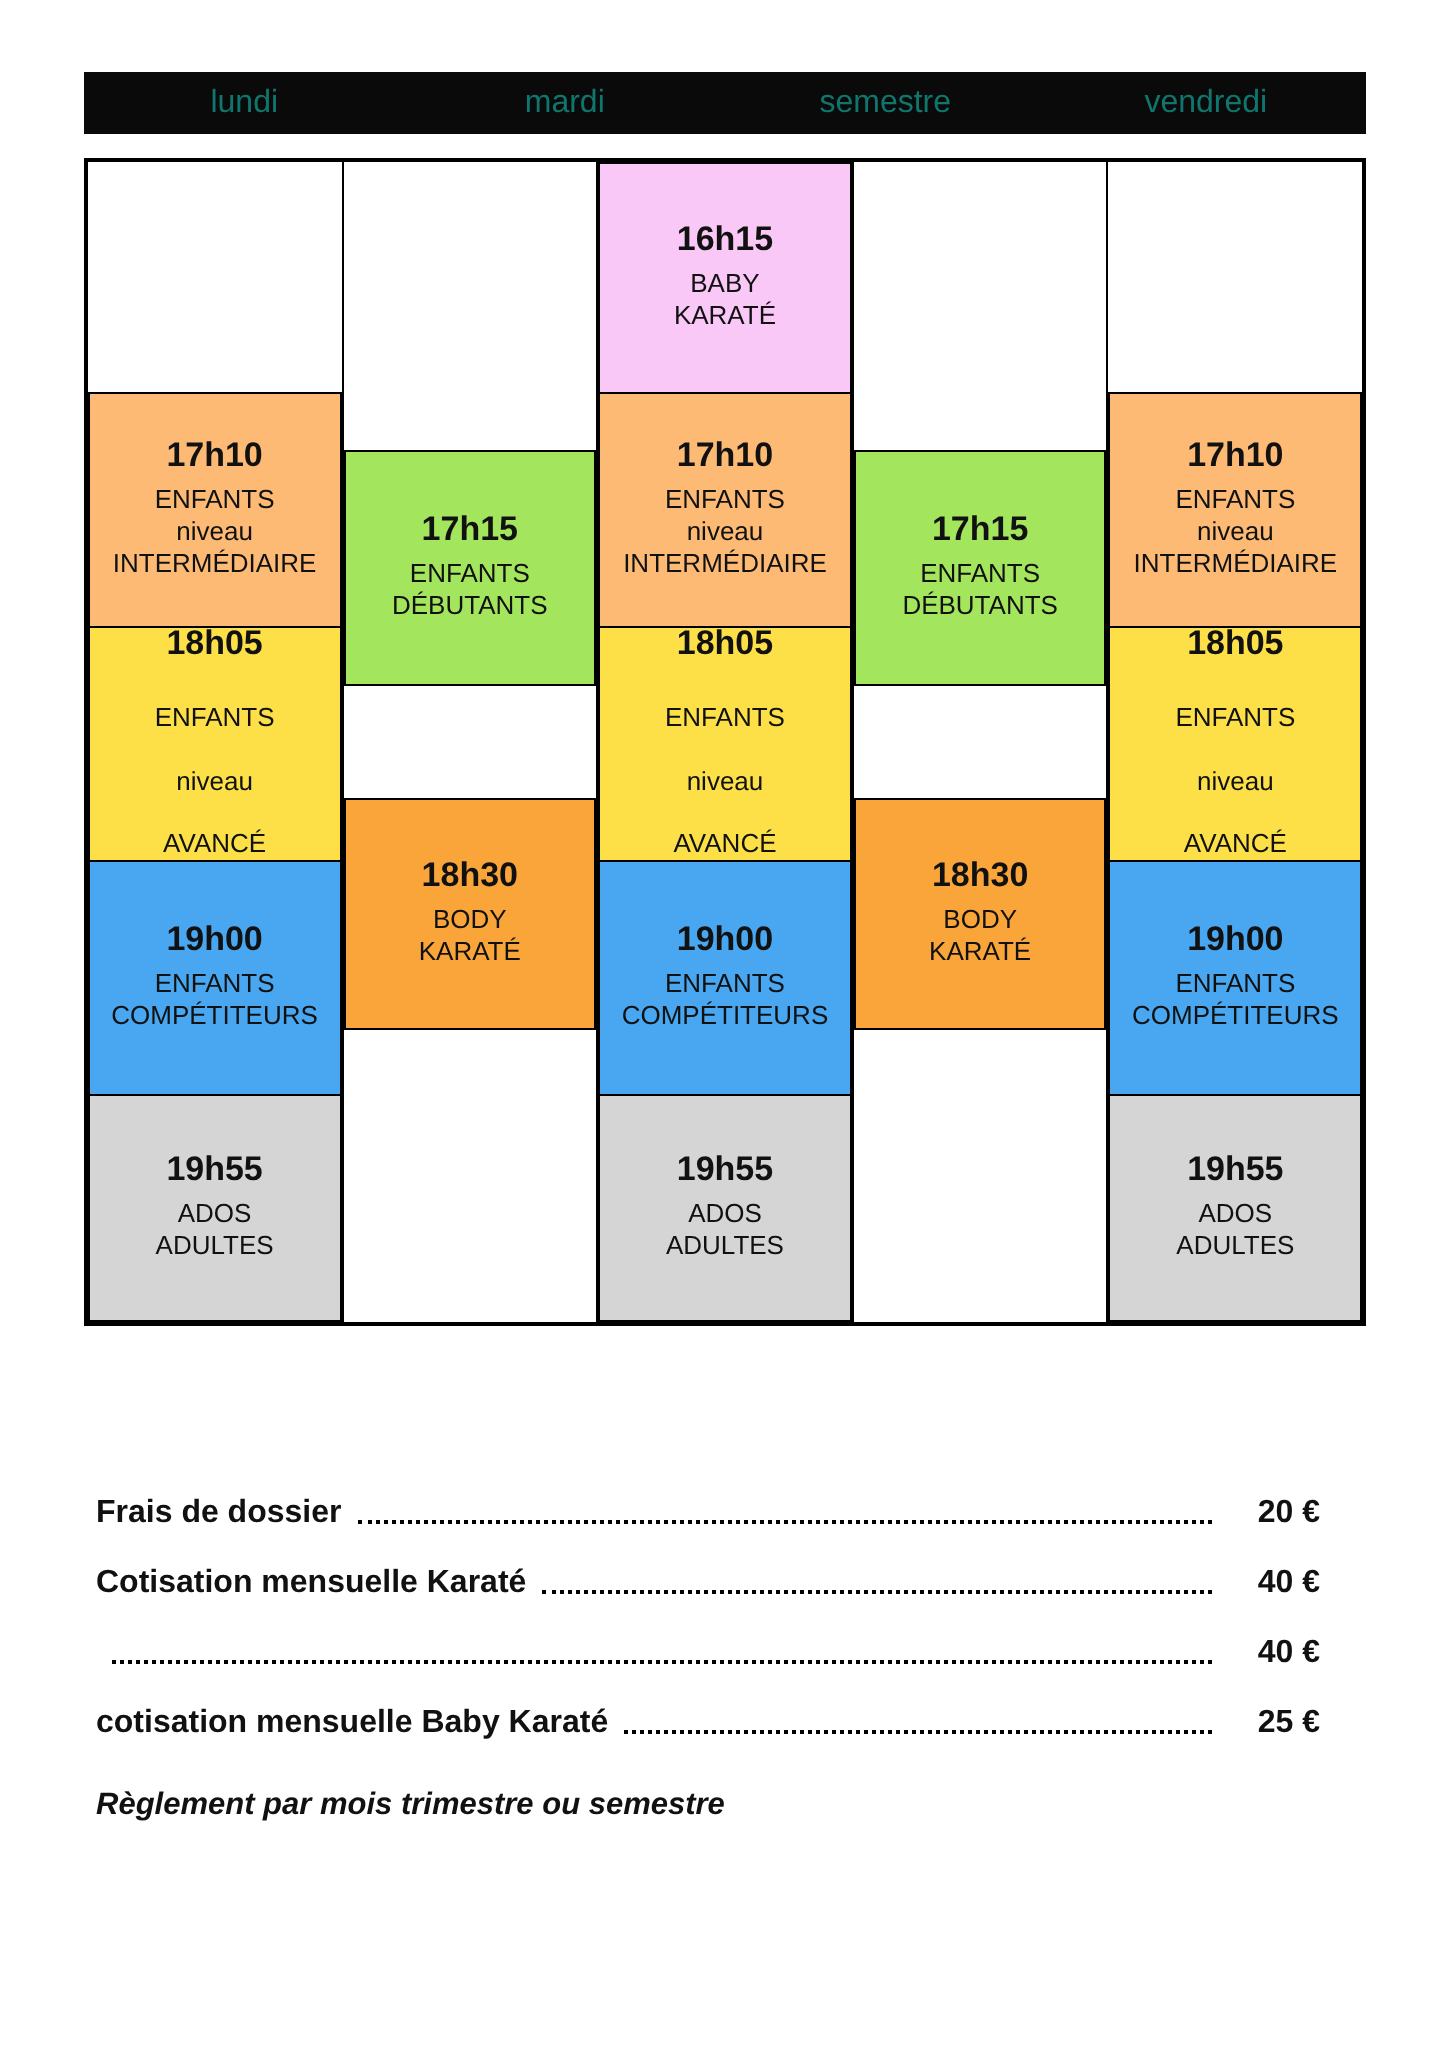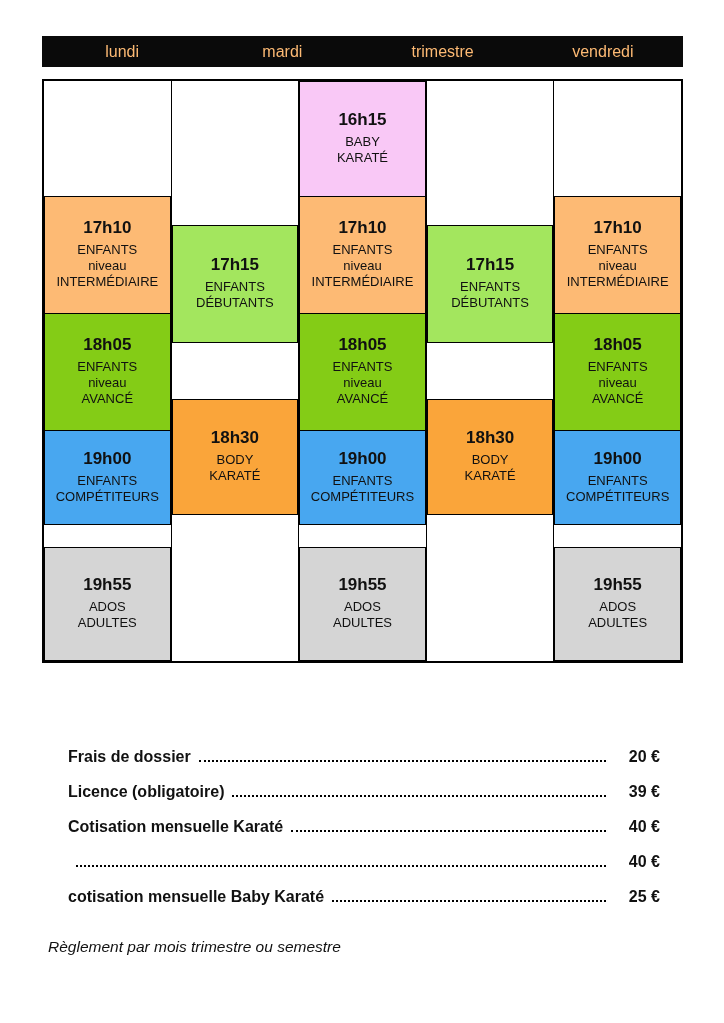--- a/index.html
+++ b/index.html
@@ -2,70 +2,70 @@
 <html><head>
 <meta charset="utf-8">
 <style>
   html,body{margin:0;padding:0;background:#fff;}
   .page{position:relative;width:724px;height:1023px;background:#ffffff;overflow:hidden;
         font-family:"Liberation Sans","DejaVu Sans",sans-serif;color:#111;}
 
   
   .day-header{position:absolute;left:42px;top:36px;width:641px;height:31px;
               background:#0a0a0a;display:flex;}
-  .day{flex:1;color:#fdba74;text-align:center;line-height:31px;font-size:16px;}
+  .day{flex:1;color:#0f766e;text-align:center;line-height:31px;font-size:16px;}
 
   
   .board{position:absolute;left:42px;top:79px;width:637px;height:580px;
          border:2px solid #000;display:flex;background:#fff;}
   .col{position:relative;flex:1;border-right:1px solid #000;}
   .col:last-child{border-right:none;}
 
   .block{position:absolute;left:0;right:0;border:1px solid #000;box-sizing:border-box;
          display:flex;flex-direction:column;justify-content:center;align-items:center;
          text-align:center;line-height:16px;}
   .time{font-size:17px;font-weight:bold;margin-bottom:6px;}
   .ln{font-size:13px;}
 
   
   .s-baby {top:0;     height:116px;}
   .s-inter{top:115px; height:118px;}
   .s-deb  {top:144px; height:118px;}
   .s-av   {top:232px; height:118px;}
   .s-body {top:290px; height:116px;}
-  .s-comp {top:349px; height:95px;}
+  .s-comp {top:349px; height:118px;}
   .s-ados {top:466px; height:114px;}
 
   
   .c-baby {background:#f9c8f6;}
   .c-inter{background:#fdba74;}
   .c-deb  {background:#a3e65e;}
-  .c-av   {background:#84cc16;}
+  .c-av   {background:#fde047;justify-content:space-between;}
   .c-body {background:#faa53a;margin-top:28px;}
   .c-comp {background:#48a7f0;}
   .c-ados {background:#d5d5d5;}
 
   
   .pricing{position:absolute;left:48px;top:739px;width:612px;}
-  .price-row{display:flex;align-items:center;height:35px;font-size:16px;font-weight:bold;margin-left:20px;}
+  .price-row{display:flex;align-items:center;height:35px;font-size:16px;font-weight:bold;}
   .plabel{white-space:nowrap;}
   .leader{flex:1;border-bottom:2px dotted #000;margin:0 10px 0 8px;position:relative;top:4px;}
   .price{white-space:nowrap;text-align:right;min-width:44px;}
 
-  .note{position:absolute;left:48px;top:938px;font-size:15.5px;font-style:italic;font-weight:400;}
+  .note{position:absolute;left:48px;top:894px;font-size:15.5px;font-style:italic;font-weight:700;}
 </style>
 </head>
 <body>
 
 <div class="page">
 
   <div class="day-header">
     <div class="day">lundi</div>
     <div class="day">mardi</div>
-    <div class="day">trimestre</div>
+    <div class="day">semestre</div>
     <div class="day">vendredi</div>
   </div>
 
   <div class="board">
 
     <div class="col">
       <div class="block s-inter c-inter">
         <div class="time">17h10</div>
         <div class="ln">ENFANTS</div>
         <div class="ln">niveau</div>
@@ -172,25 +172,20 @@
 
   </div>
 
   <div class="pricing">
     <div class="price-row">
       <span class="plabel">Frais de dossier</span>
       <span class="leader"></span>
       <span class="price">20 €</span>
     </div>
     <div class="price-row">
-      <span class="plabel">Licence (obligatoire)</span>
-      <span class="leader"></span>
-      <span class="price">39 €</span>
-    </div>
-    <div class="price-row">
       <span class="plabel">Cotisation mensuelle Karaté</span>
       <span class="leader"></span>
       <span class="price">40 €</span>
     </div>
     <div class="price-row">
       <span class="leader"></span>
       <span class="price">40 €</span>
     </div>
     <div class="price-row">
       <span class="plabel">cotisation mensuelle Baby Karaté</span>

